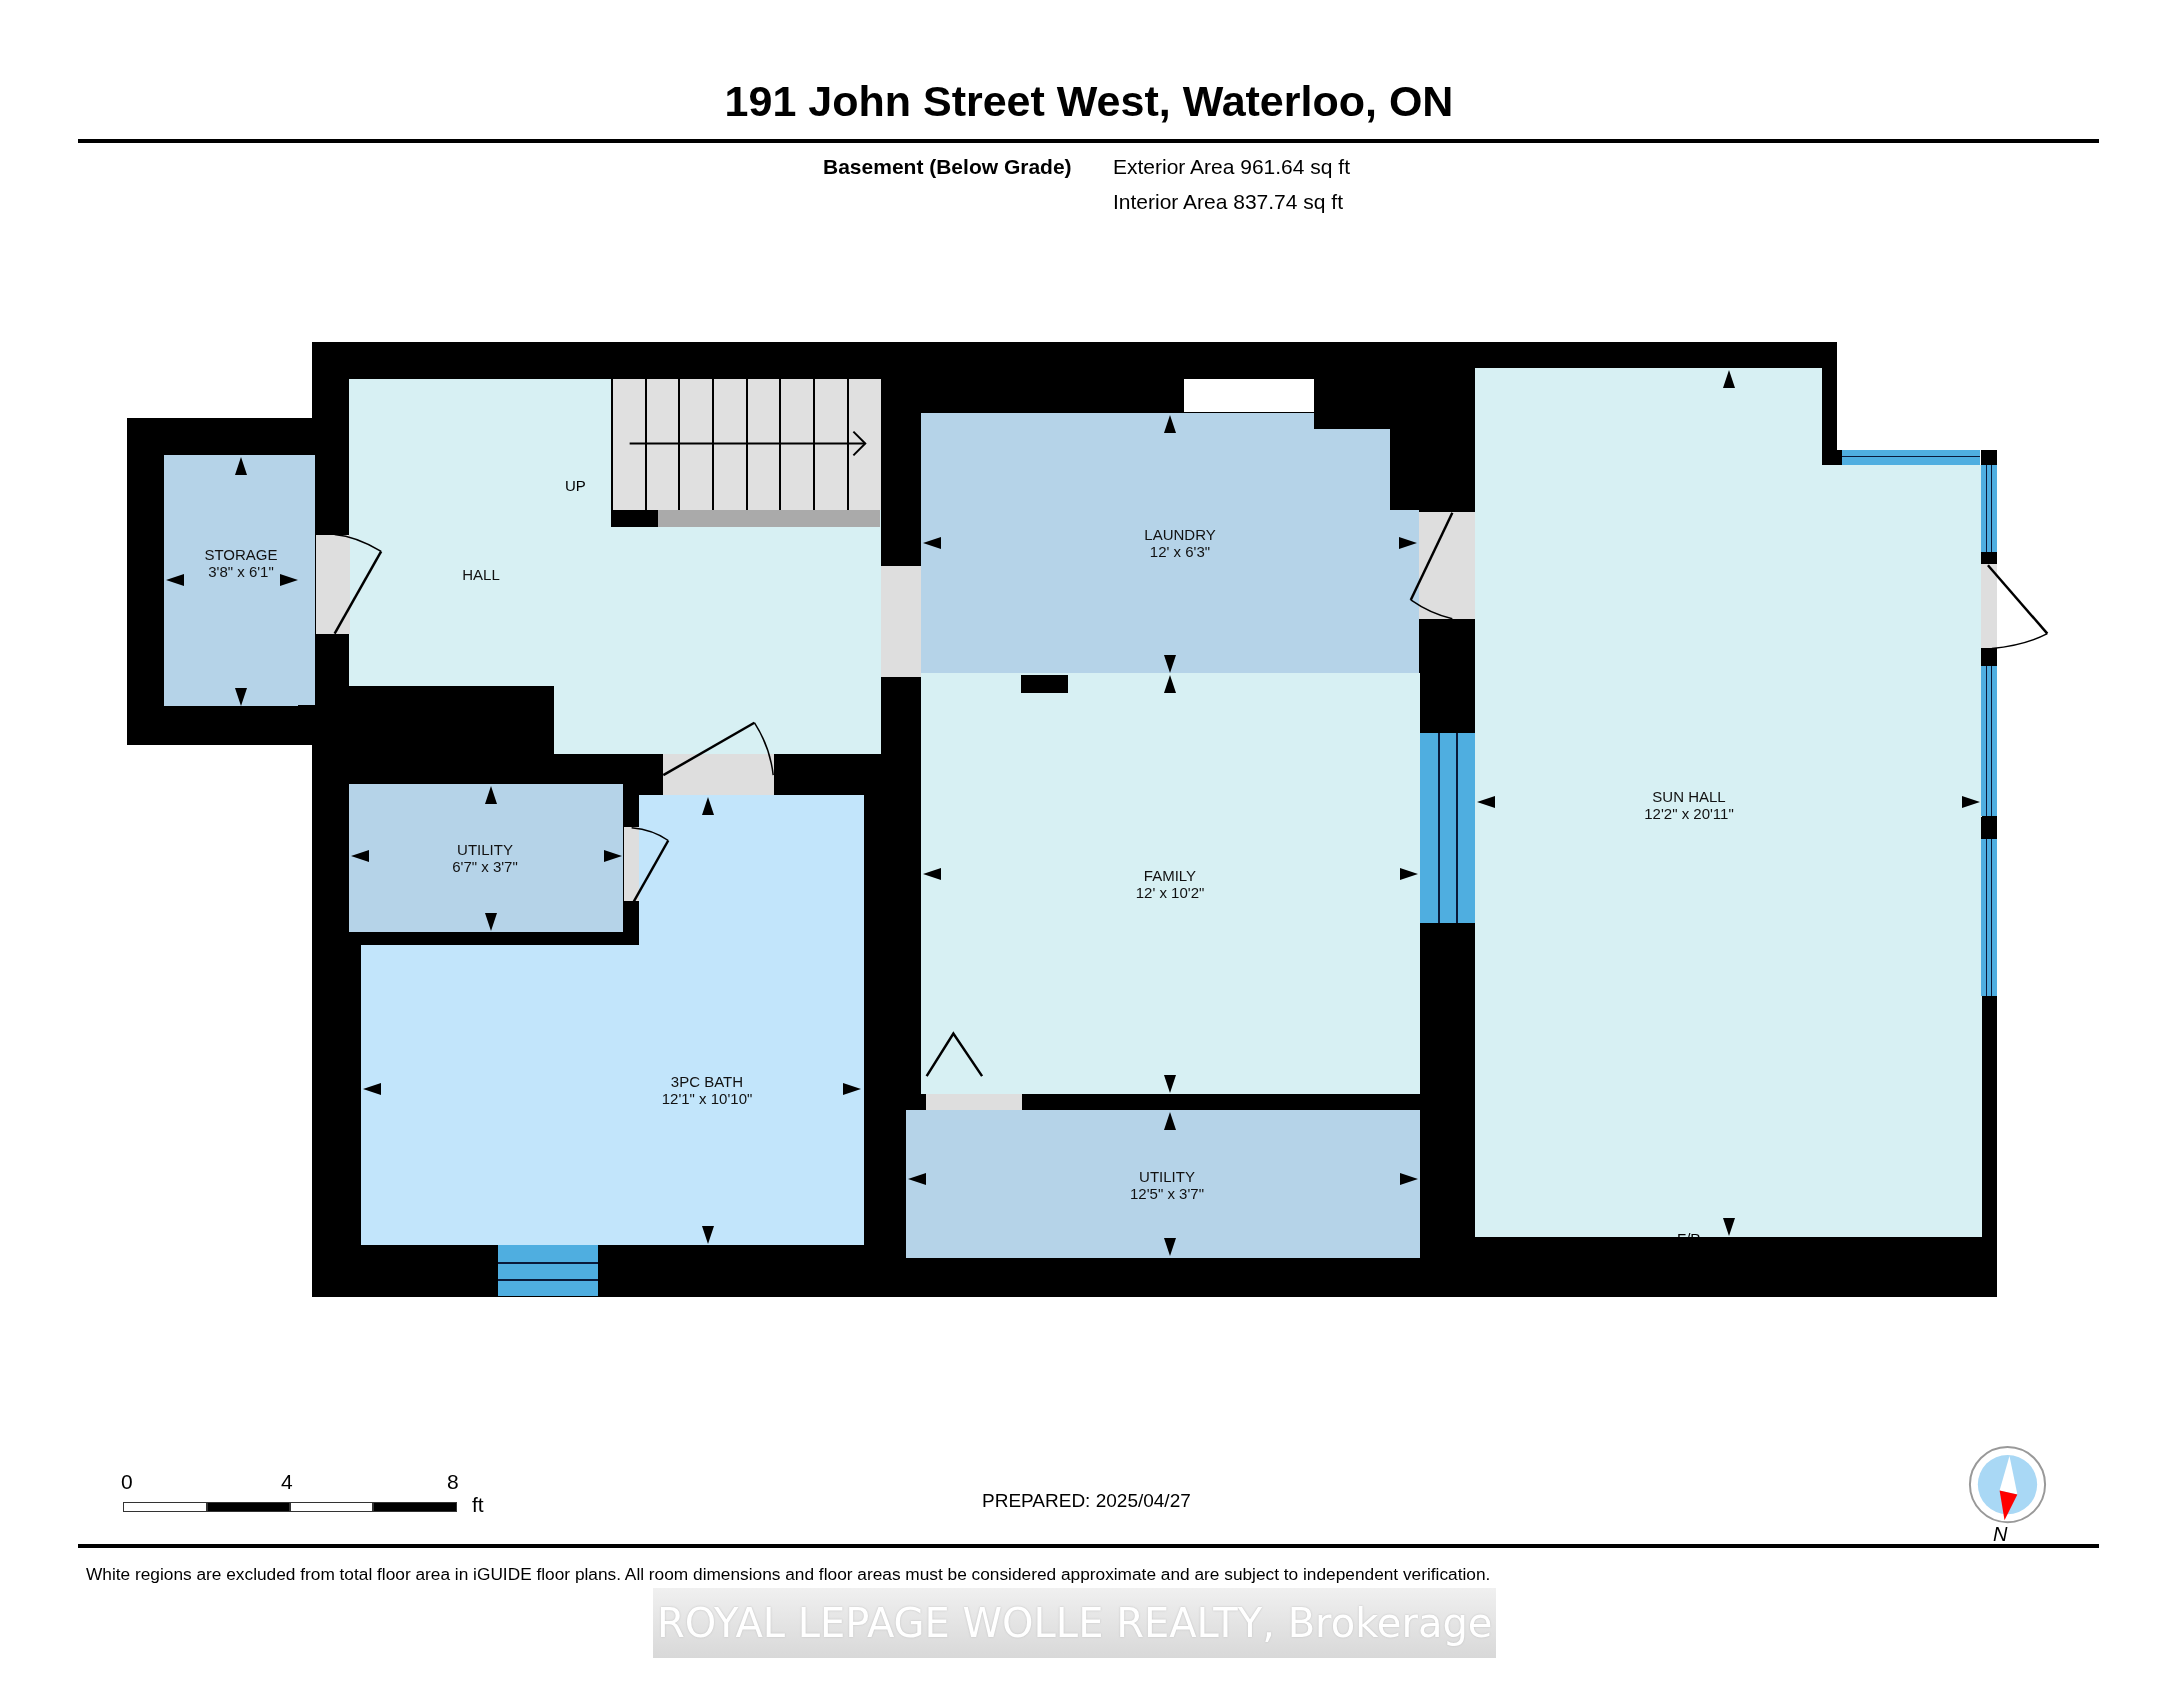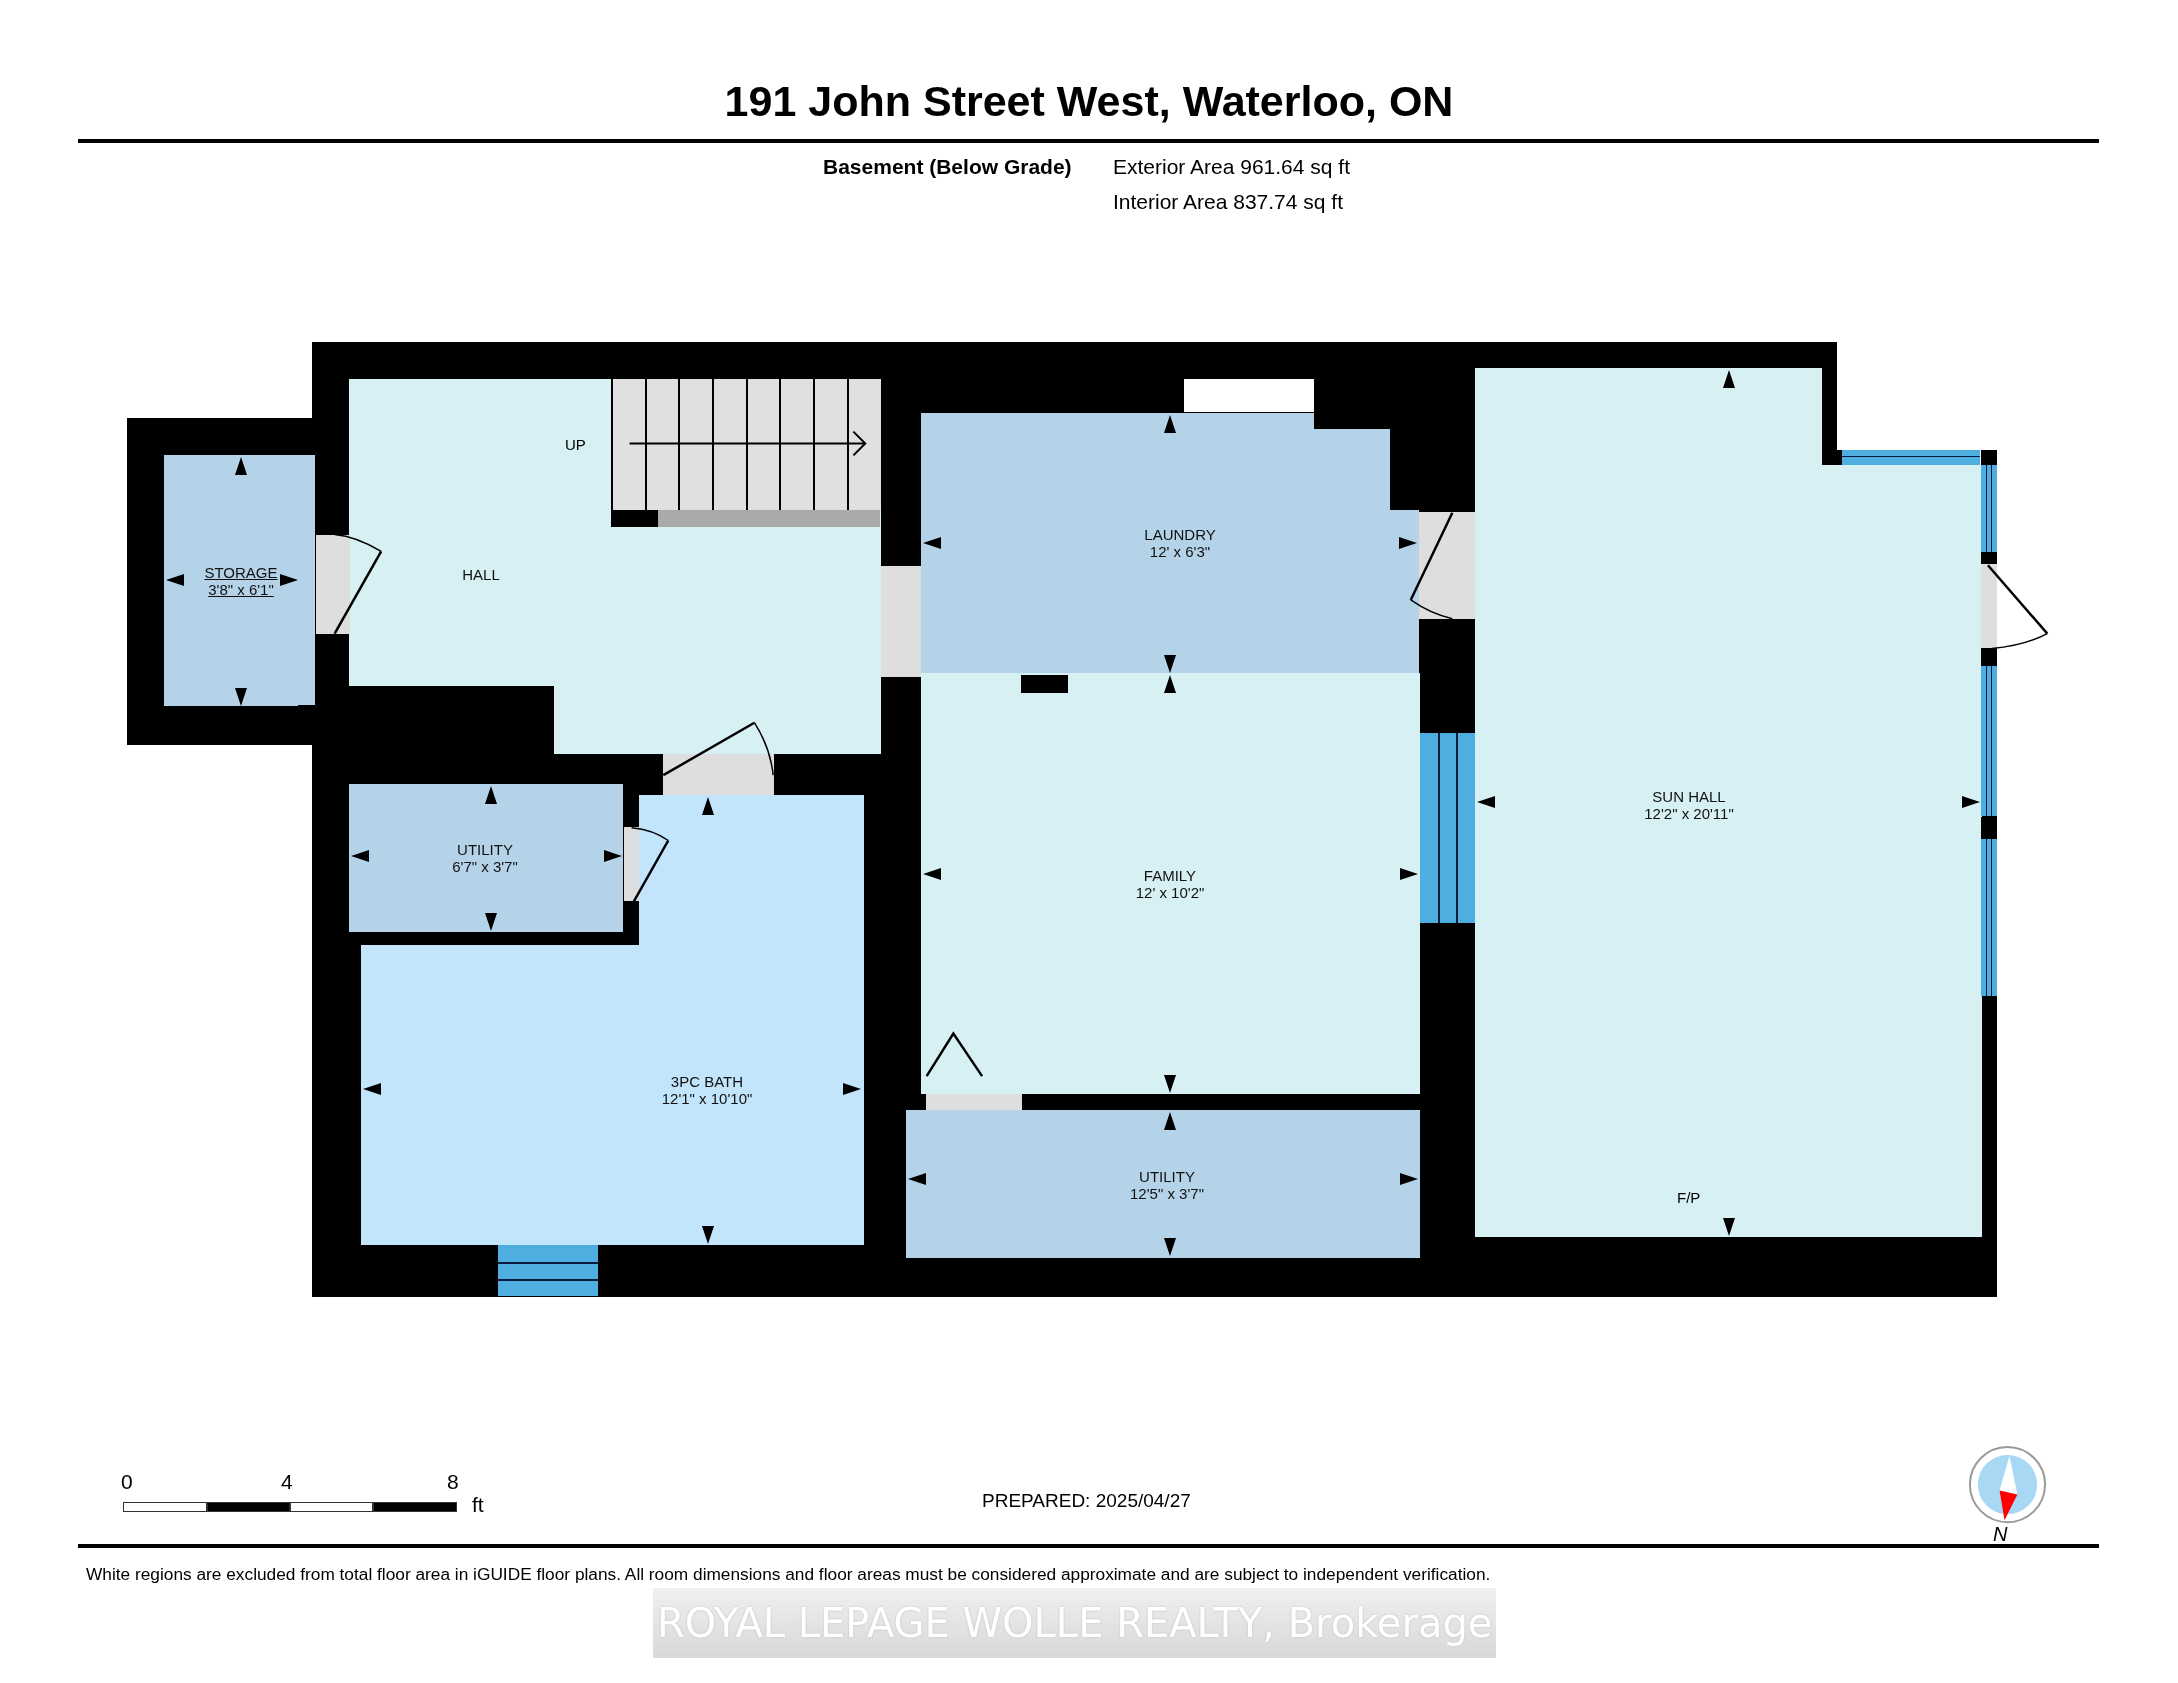--- a/index.html
+++ b/index.html
@@ -16,21 +16,21 @@
   .room-label { position:absolute; text-align:center; font-size:15px; line-height:17px; color:#111;
                 transform:translate(-50%,-50%); white-space:nowrap; }
   .tread { position:absolute; background:#e0e0e0; border-left:2px solid #000; box-sizing:border-box; }
   .doorway { background:#dedede; }
   .window { background:#4faee0; }
   .arrow { position:absolute; width:0; height:0; }
   .arrow.up { border-left:6px solid transparent; border-right:6px solid transparent; border-bottom:18px solid #000; transform:translate(-50%,0); }
   .arrow.down { border-left:6px solid transparent; border-right:6px solid transparent; border-top:18px solid #000; transform:translate(-50%,-100%); }
   .arrow.left { border-top:6px solid transparent; border-bottom:6px solid transparent; border-right:18px solid #000; transform:translate(0,-50%); }
   .arrow.right { border-top:6px solid transparent; border-bottom:6px solid transparent; border-left:18px solid #000; transform:translate(-100%,-50%); }
-  .misc-label { font-size:15px; }
+  .misc-label { font-size:15px;margin-top:41px; }
   .scale-tick { font-size:21px; }
   .scale-seg { position:absolute; height:10px; top:1502px; box-sizing:border-box; border:1.5px solid #333; }
   .prepared { font-size:19px; }
   .disclaimer { font-size:17.3px; }
   .watermark { font-family:"DejaVu Sans", sans-serif; font-size:40px; color:#fff;
                background:linear-gradient(#f0f0f0,#d8d8d8); padding:12px 4px; letter-spacing:0px;
                text-shadow:0 0 2px #bbb; }
   svg.overlay { position:absolute; left:0; top:0; }
 </style>
 </head>
@@ -159,21 +159,21 @@
   <div class="arrow up" style="left:1170px; top:1112px;"></div>
   <div class="arrow down" style="left:1170px; top:1256px;"></div>
   <div class="arrow left" style="left:908px; top:1179px;"></div>
   <div class="arrow right" style="left:1418px; top:1179px;"></div>
 
   <div class="arrow up" style="left:1729px; top:370px;"></div>
   <div class="arrow down" style="left:1729px; top:1236px;"></div>
   <div class="arrow left" style="left:1477px; top:802px;"></div>
   <div class="arrow right" style="left:1980px; top:802px;"></div>
 
-  <div class="room-label" style="left:241px; top:581px;text-decoration:underline;">
+  <div class="room-label" style="left:241px; top:563px;">
     <div>STORAGE</div>
     <div>3'8" x 6'1"</div>
   </div>
   <div class="room-label" style="left:481px; top:574px;">
     <div>HALL</div>
   </div>
   <div class="room-label" style="left:1180px; top:543px;">
     <div>LAUNDRY</div>
     <div>12' x 6'3"</div>
   </div>

